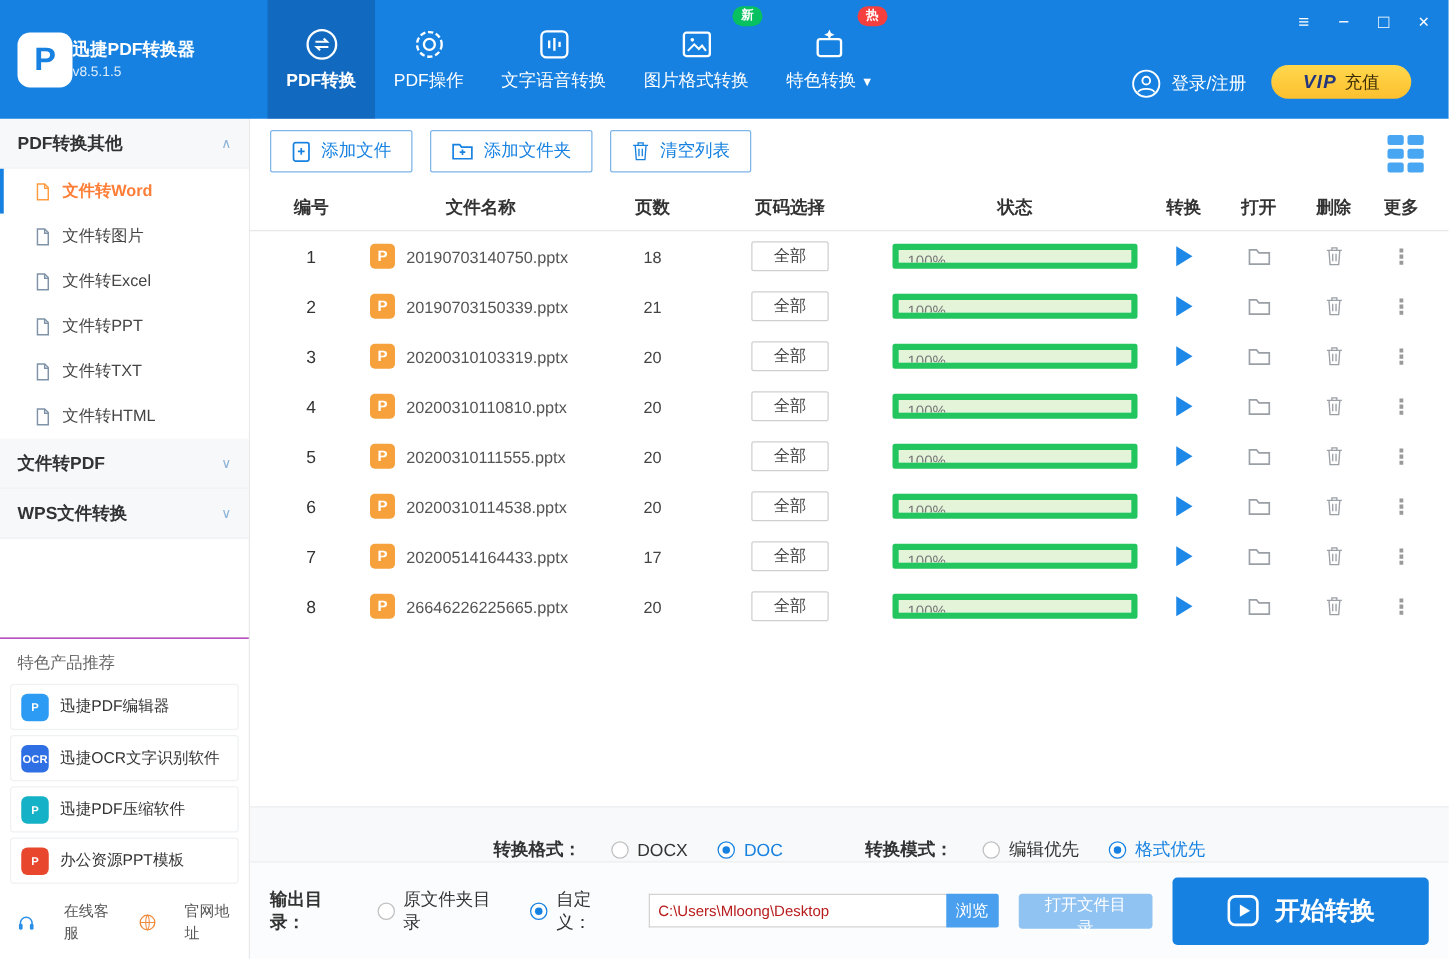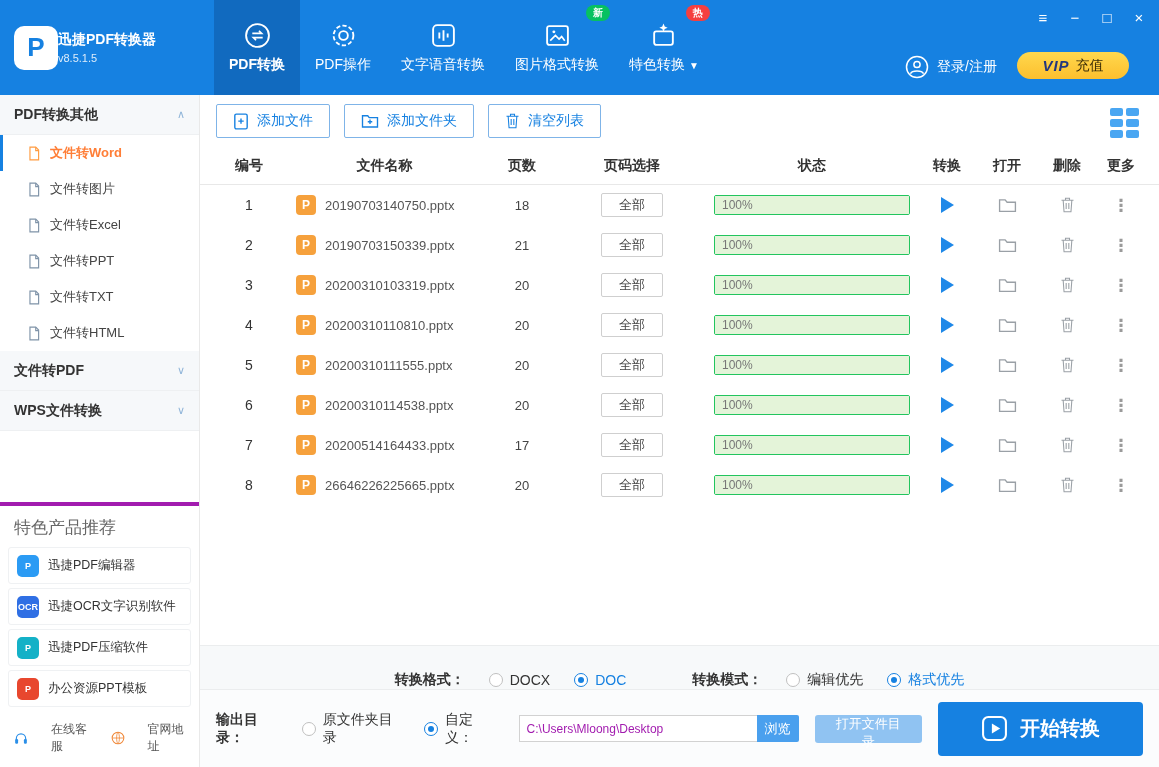--- a/index.html
+++ b/index.html
@@ -35,21 +35,21 @@
 
   
   .sidebar{width:200px;border-right:1px solid #e9e9e9;display:flex;flex-direction:column;background:#fff;flex-shrink:0}
   .sb-sec{height:40px;flex-shrink:0;display:flex;align-items:center;justify-content:space-between;padding:0 14px;background:#f6f8fa;border-bottom:1px solid #eef0f2;font-size:14px;color:#333;font-weight:bold;cursor:pointer}
   .chev{color:#8fb4d8;font-size:11px;font-weight:normal}
   .sb-item{height:36px;flex-shrink:0;display:flex;align-items:center;gap:9px;padding-left:24px;font-size:13px;color:#444;cursor:pointer;border-left:3px solid transparent;background:#fff}
   .sb-ic{color:#7f93a8;display:flex}
   .sb-item.active{border-left-color:#1681e1;color:#ff7e37;font-weight:bold}
   .sb-item.active .sb-ic{color:#ff9b40}
   .sb-spacer{flex:1}
-  .promo-title{font-size:17px;color:#666;padding:10px 14px 8px;border-top:4px solid #a21caf}
+  .promo-title{font-size:13px;color:#666;padding:10px 14px 8px;border-top:1px solid #a21caf}
   .promo{height:37px;flex-shrink:0;margin:0 8px 4px;display:flex;align-items:center;gap:9px;padding:0 8px;border:1px solid #eff1f3;border-radius:3px;font-size:12.5px;color:#333;cursor:pointer;background:#fff}
   .promo-ic{width:22px;height:22px;flex-shrink:0;border-radius:5px;color:#fff;display:flex;align-items:center;justify-content:center;font-size:9px;font-weight:bold}
   .sb-footer{display:flex;gap:22px;padding:10px 14px 12px;font-size:12px;color:#555}
   .flink{display:flex;gap:23px;align-items:center;cursor:pointer}
 
   
   .content{flex:1;display:flex;flex-direction:column;min-width:0}
   .toolbar{height:52px;flex-shrink:0;display:flex;align-items:center;gap:14px;padding:0 16px;position:relative}
   .tbtn{height:34px;display:flex;align-items:center;gap:8px;padding:0 16px;border:1px solid #7fb4e8;background:#fff;color:#1681e1;font-size:14px;border-radius:2px;cursor:pointer}
   .view-grid{position:absolute;right:20px;top:13px;display:grid;grid-template-columns:repeat(2,13px);grid-auto-rows:8px;gap:3px;cursor:pointer}
@@ -59,40 +59,40 @@
   .thead{height:38px;flex-shrink:0;font-size:14px;color:#333;border-bottom:1px solid #e8e8e8;font-weight:bold}
   .thead span{text-align:center}
   .trow{height:40px;font-size:13px;color:#444}
   .list-area{flex:1;overflow:hidden}
   .c{display:flex;justify-content:center;align-items:center}
   .c-no{font-size:14px;color:#333}
   .c-name{justify-content:flex-start;gap:9px;padding-left:14px}
   .picon{width:20px;height:20px;background:#f6a13c;border-radius:4px;color:#fff;font-size:12px;font-weight:bold;display:flex;align-items:center;justify-content:center;flex-shrink:0}
   .fname{color:#555;font-size:13px;white-space:nowrap}
   .sel-btn{width:62px;height:24px;border:1px solid #cfcfcf;background:#fff;color:#444;font-size:13px;border-radius:2px;cursor:pointer}
-  .pbar{position:relative;width:196px;height:20px;border:1px solid #22c55e;background:#fff;border-radius:2px;overflow:hidden}
+  .pbar{position:relative;width:196px;height:20px;border:5px solid #22c55e;background:#fff;border-radius:2px;overflow:hidden}
   .pfill{height:100%;background:#e4f4d9}
   .ptext{position:absolute;left:7px;top:0;line-height:19px;font-size:12px;color:#777}
   .play{width:0;height:0;border-top:8px solid transparent;border-bottom:8px solid transparent;border-left:13px solid #1e88e8;cursor:pointer}
   .ic{display:flex;cursor:pointer}
   .more{font-size:17px;color:#9a9a9a;cursor:pointer;font-weight:bold;line-height:1}
 
   
   .settings-row{height:44px;flex-shrink:0;background:#f7f9fa;border-top:1px solid #ebedee;display:flex;align-items:flex-end;justify-content:center;gap:26px;font-size:14px}
   .grp{display:flex;align-items:center;gap:24px}
   .grp-label{font-weight:bold;color:#333}
   .radio{display:flex;align-items:center;gap:7px;cursor:pointer}
   .rdot{width:14px;height:14px;border-radius:50%;border:1px solid #c0c0c0;background:#fff;position:relative;flex-shrink:0}
   .radio.on .rdot{border-color:#1681e1}
   .radio.on .rdot::after{content:'';position:absolute;left:3px;top:3px;width:6px;height:6px;border-radius:50%;background:#1681e1}
   .radio.accent.on .rlabel{color:#1681e1}
   .rlabel{color:#333}
   .output-row{height:78px;flex-shrink:0;border-top:1px solid #ebedee;display:flex;align-items:center;padding:0 16px;gap:16px;background:#fbfcfd}
   .path-box{display:flex;margin-left:2px}
-  .path-input{width:238px;height:27px;border:1px solid #d2d2d2;border-right:none;padding:0 7px;font-size:12px;color:#a21caf;background:#fff;outline:none}
+  .path-input{width:238px;height:27px;border:1px solid #d2d2d2;border-right:none;padding:0 7px;font-size:12px;color:#b91c1c;background:#fff;outline:none}
   .browse-btn{width:42px;height:27px;background:#4aa0ee;color:#fff;border:none;font-size:13px;cursor:pointer;border-radius:0 2px 2px 0}
   .open-dir-btn{height:28px;padding:0 15px;background:#90c3f2;color:#fff;border:none;border-radius:3px;font-size:13px;cursor:pointer}
   .start-btn{margin-left:auto;width:206px;height:54px;background:#1681e1;border:none;border-radius:4px;color:#fff;font-size:20px;display:flex;align-items:center;justify-content:center;gap:12px;cursor:pointer;font-weight:bold}
 </style>
 </head>
 <body>
 
 <div class="app">
 
   <header class="topbar">

